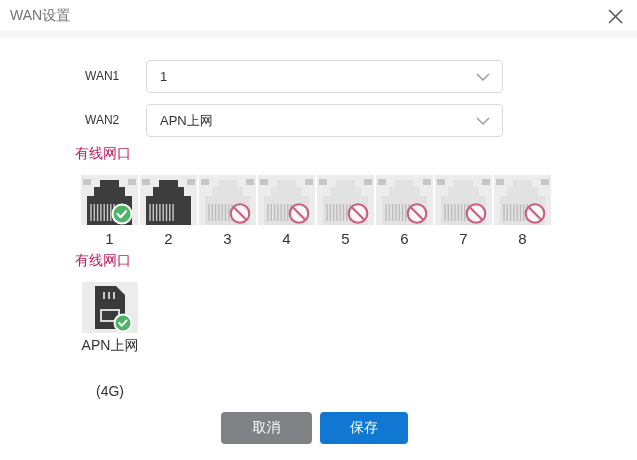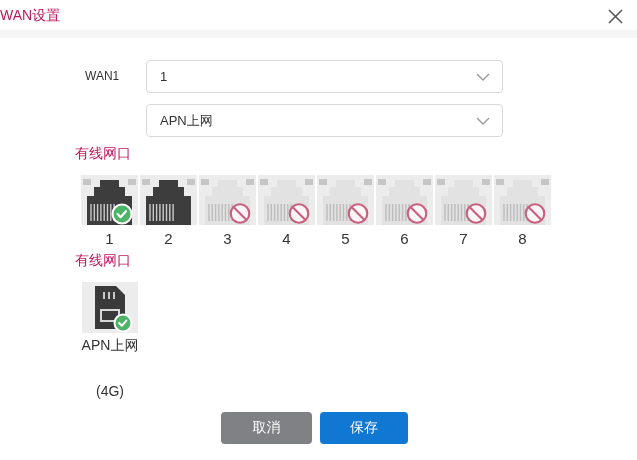--- a/index.html
+++ b/index.html
@@ -5,21 +5,21 @@
   * { margin:0; padding:0; box-sizing:border-box; }
   html,body { width:637px; height:460px; }
   body {
     font-family:"Liberation Sans","DejaVu Sans",sans-serif;
     background:#ffffff; position:relative; overflow:hidden;
     color:#333;
   }
   .dialog { position:absolute; inset:0; background:#fff; }
 
   
-  .hdr-title { position:absolute; left:0; top:7px; font-size:14px; color:#be185d; }
+  .hdr-title { position:absolute; left:10px; top:7px; font-size:14px; color:#737373; }
   .hdr-close { position:absolute; right:10px; top:4px; width:24px; height:24px;
     display:flex; align-items:center; justify-content:center; cursor:pointer; background:none; border:none; }
   .hdr-band { position:absolute; left:0; top:30px; width:637px; height:8px; background:#f6f6f6; }
 
   
   .row-label { position:absolute; left:85px; width:55px; height:33px; line-height:33px;
     font-size:12px; color:#333; }
   .select-box { position:absolute; left:146px; width:357px; height:33px;
     border:1px solid #d9d9d9; border-radius:4px; background:#fff; cursor:pointer; }
   .select-value { position:absolute; left:13px; top:0; height:31px; line-height:31px;
@@ -68,20 +68,21 @@
   <div class="hdr-band"></div>
 
   <div class="row-label" style="top:60px">WAN1</div>
   <div class="select-box" style="top:60px">
     <span class="select-value">1</span>
     <svg class="select-chevron" width="14" height="8" viewBox="0 0 14 8">
       <polyline points="1,1 7,7 13,1" fill="none" stroke="#999" stroke-width="1.4"></polyline>
     </svg>
   </div>
 
+  <div class="row-label" style="top:104px">WAN2</div>
   <div class="select-box" style="top:104px">
     <span class="select-value">APN上网</span>
     <svg class="select-chevron" width="14" height="8" viewBox="0 0 14 8">
       <polyline points="1,1 7,7 13,1" fill="none" stroke="#999" stroke-width="1.4"></polyline>
     </svg>
   </div>
 
   <div class="section-label" style="top:145px">有线网口</div>
   <div class="port-strip">
       <div class="port-col">

